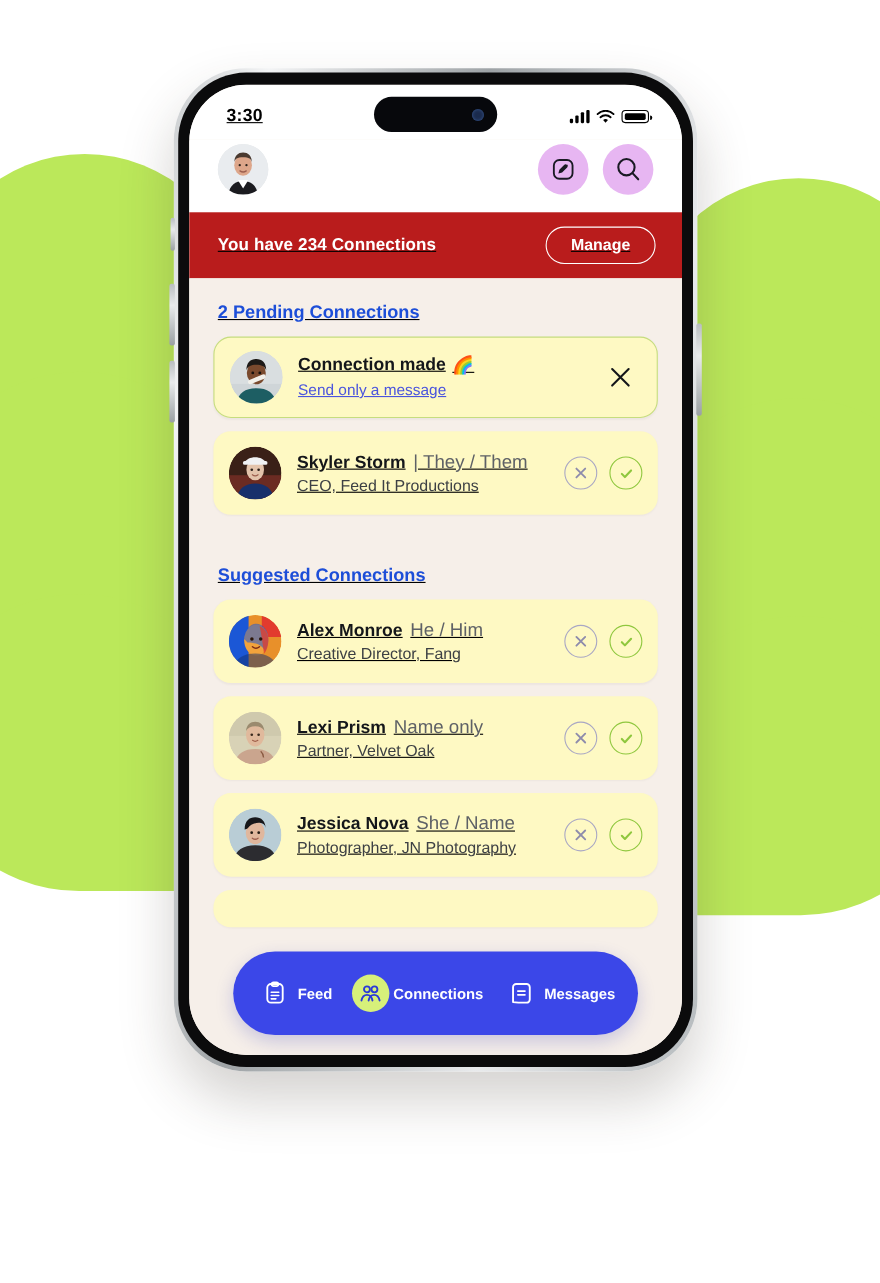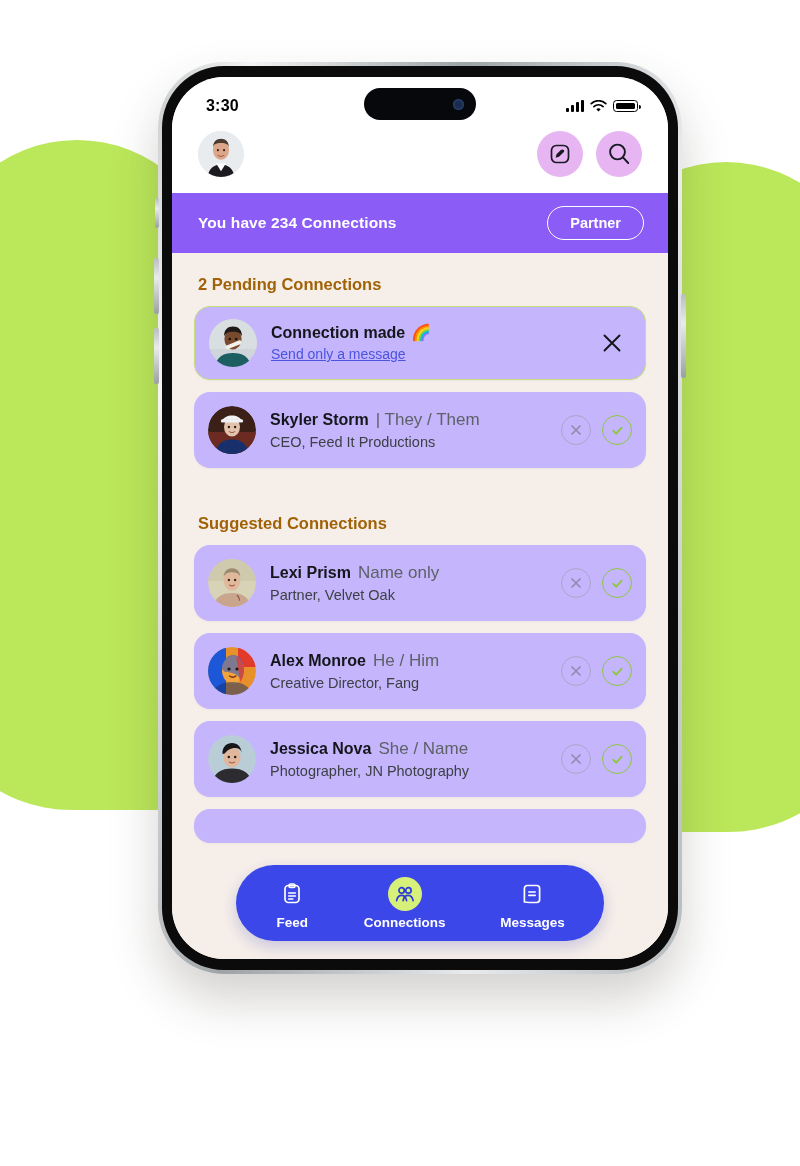--- a/index.html
+++ b/index.html
@@ -26,25 +26,26 @@
   .leaf-l2 { left: -68px; top: 338px;  width: 282px; height: 268px; }
   .leaf-l3 { left: -70px; top: 540px;  width: 284px; height: 270px; }
   
   .leaf-r1 { left: 586px; top: 162px; width: 280px; height: 276px; }
   .leaf-r2 { left: 582px; top: 362px; width: 286px; height: 280px; }
   .leaf-r3 { left: 586px; top: 560px; width: 284px; height: 272px; }
 
   
   .phone {
     position: absolute; left: 158px; top: 62px;
-    width: 524px; height: 912px;
+    width: 476px; height: 912px;
     border-radius: 66px;
     background: linear-gradient(105deg,#c9ccce 0%,#f3f4f5 12%,#9ea3a6 40%,#e8eaec 72%,#b5babd 100%);
     padding: 4px;
     box-shadow: 0 26px 48px rgba(60,50,40,.22);
+    text-decoration: underline;
   }
   .bezel {
     width: 100%; height: 100%;
     border-radius: 62px;
     background: #0b0b0c;
     padding: 11px 10px;
   }
   .screen {
     position: relative;
     width: 100%; height: 100%;
@@ -93,39 +94,39 @@
   .avatar-me { width: 46px; height: 46px; }
   .hdr-actions { display: flex; gap: 13px; }
   .circle-btn {
     width: 46px; height: 46px; border-radius: 50%;
     background: #e7b6f2;
     display: flex; align-items: center; justify-content: center;
   }
 
   
   .banner {
-    background: #8b5cf6; flex: 0 0 auto;
+    background: #b91c1c; flex: 0 0 auto;
     height: 60px; display: flex; align-items: center; justify-content: space-between;
     padding: 0 24px 0 26px;
   }
   .banner-text { color: #fff; font-size: 15.5px; font-weight: 700; letter-spacing: .1px; }
   .manage-btn {
     color: #fff; font-size: 14.5px; font-weight: 700;
     border: 1.8px solid #fff; border-radius: 22px;
     padding: 8px 22px; background: transparent; cursor: pointer;
     font-family: "Liberation Sans", sans-serif;
   }
 
   
   .body { flex: 1 1 auto; background: #f6efe9; padding: 0 22px; overflow: hidden; position: relative; }
-  .sect-title { font-size: 16.5px; font-weight: 700; color: #a16207; padding: 22px 4px 12px 4px; }
+  .sect-title { font-size: 16.5px; font-weight: 700; color: #1d4ed8; padding: 22px 4px 12px 4px; }
   .sect-title.sugg { padding-top: 34px; }
 
   .card {
-    background: #c4b5fd; border-radius: 16px;
+    background: #fef9c3; border-radius: 16px;
     padding: 14px 14px; margin-bottom: 12px;
     display: flex; align-items: center; gap: 14px;
     box-shadow: 0 1px 2px rgba(0,0,0,.04);
   }
   .card.made { border: 1.6px solid #c6dd7e; padding: 12px 14px; }
   .av { width: 48px; height: 48px; border-radius: 50%; overflow: hidden; flex: 0 0 auto; }
   .av svg { display: block; width: 100%; height: 100%; }
   .info { flex: 1 1 auto; min-width: 0; }
   .nameline { display: flex; align-items: baseline; gap: 7px; flex-wrap: nowrap; }
   .pname { font-size: 16px; font-weight: 700; color: #14161a; white-space: nowrap; }
@@ -142,21 +143,21 @@
 
   .card.peek { height: 34px; padding: 0; margin-bottom: 0; border-radius: 16px; }
 
   
   .navwrap { position: absolute; left: 0; right: 0; bottom: 18px; display: flex; justify-content: center; }
   .nav {
     width: 368px; height: 76px; border-radius: 40px; background: #3b47e8;
     display: flex; align-items: center; justify-content: space-around;
     padding: 0 12px; box-shadow: 0 6px 16px rgba(40,50,180,.22);
   }
-  .nav-item { display: flex; flex-direction: column; align-items: center; gap: 4px; cursor: pointer; }
+  .nav-item { display: flex; flex-direction: row; align-items: center; gap: 4px; cursor: pointer; }
   .nav-ico { width: 34px; height: 34px; display: flex; align-items: center; justify-content: center; border-radius: 50%; }
   .nav-ico.on { background: #d7f07a; }
   .nav-lbl { color: #fff; font-size: 13.5px; font-weight: 700; }
 </style>
 </head>
 <body>
 
 <div class="stage">
 
   <div class="leaves">
@@ -224,21 +225,21 @@
               <svg width="26" height="26" viewBox="0 0 26 26">
                 <circle cx="11.5" cy="11" r="7.4" stroke="#1a1a24" stroke-width="1.9" fill="none"></circle>
                 <path d="M17.2 16.6l5 5.4" stroke="#1a1a24" stroke-width="1.9" fill="none" stroke-linecap="round"></path>
               </svg>
             </div>
           </div>
         </div>
 
         <div class="banner">
           <div class="banner-text">You have 234 Connections</div>
-          <button class="manage-btn">Partner</button>
+          <button class="manage-btn">Manage</button>
         </div>
 
         <div class="body">
 
           <div class="sect-title">2 Pending Connections</div>
 
           <div class="card made">
             <div class="av">
               <svg viewBox="0 0 48 48">
                 <circle cx="24" cy="24" r="24" fill="#cfd5d8"></circle>
@@ -294,55 +295,20 @@
               </div>
               <div class="act accept">
                 <svg width="15" height="15" viewBox="0 0 15 15">
                   <path d="M3.3 7.8l2.8 2.9 5.6-6" stroke="#8fc73e" stroke-width="1.9" fill="none" stroke-linecap="round" stroke-linejoin="round"></path>
                 </svg>
               </div>
             </div>
           </div>
 
           <div class="sect-title sugg">Suggested Connections</div>
-
-          <div class="card">
-            <div class="av">
-              <svg viewBox="0 0 48 48">
-                <circle cx="24" cy="24" r="24" fill="#d8d2b6"></circle>
-                <rect x="0" y="0" width="48" height="22" fill="#cfc9ad"></rect>
-                <path d="M5 48c2-10 9-14 19-14s17 4 19 14z" fill="#caa58e"></path>
-                <ellipse cx="24" cy="21" rx="8.4" ry="10.6" fill="#e0b99c"></ellipse>
-                <path d="M15.6 17.6c.6-5.6 4-8.4 8.4-8.4s7.8 2.8 8.4 8.4c-1.4-3-4.4-4.4-8.4-4.4s-7 1.4-8.4 4.4z" fill="#9a8a6e"></path>
-                <circle cx="20.9" cy="21" r="1.2" fill="#3a2a1e"></circle>
-                <circle cx="27.1" cy="21" r="1.2" fill="#3a2a1e"></circle>
-                <path d="M21.6 26c1.5 1.1 3.3 1.1 4.8 0" stroke="#a0604a" stroke-width="1.1" fill="none" stroke-linecap="round"></path>
-                <path d="M29 36c1.6 1.4 2.4 3.4 2.6 5.6" stroke="#8a5a42" stroke-width="1.2" fill="none"></path>
-              </svg>
-            </div>
-            <div class="info">
-              <div class="nameline">
-                <span class="pname">Lexi Prism</span>
-                <span class="pron">Name only</span>
-              </div>
-              <div class="prole">Partner, Velvet Oak</div>
-            </div>
-            <div class="acts">
-              <div class="act decline">
-                <svg width="14" height="14" viewBox="0 0 14 14">
-                  <path d="M3 3l8 8M11 3l-8 8" stroke="#8e8cac" stroke-width="1.7" stroke-linecap="round"></path>
-                </svg>
-              </div>
-              <div class="act accept">
-                <svg width="15" height="15" viewBox="0 0 15 15">
-                  <path d="M3.3 7.8l2.8 2.9 5.6-6" stroke="#8fc73e" stroke-width="1.9" fill="none" stroke-linecap="round" stroke-linejoin="round"></path>
-                </svg>
-              </div>
-            </div>
-          </div>
 
           <div class="card">
             <div class="av">
               <svg viewBox="0 0 48 48">
                 <circle cx="24" cy="24" r="24" fill="#e8902a"></circle>
                 <path d="M0 0h18v48H0z" fill="#1b57d6"></path>
                 <path d="M30 0h18v20H30z" fill="#e23b2e"></path>
                 <ellipse cx="25" cy="23" rx="11" ry="14" fill="#f2a33c"></ellipse>
                 <path d="M14 22c0-8 5-14 11-14s11 6 11 14c0 4-1 8-3 11-3-6-9-8-16-8z" fill="#1b57d6" opacity=".55"></path>
                 <path d="M28 10c5 2 8 7 8 13 0 5-1.6 9.4-4 12.4-1-8-2.4-18-4-25.4z" fill="#e23b2e" opacity=".75"></path>
@@ -369,20 +335,55 @@
                 <svg width="15" height="15" viewBox="0 0 15 15">
                   <path d="M3.3 7.8l2.8 2.9 5.6-6" stroke="#8fc73e" stroke-width="1.9" fill="none" stroke-linecap="round" stroke-linejoin="round"></path>
                 </svg>
               </div>
             </div>
           </div>
 
           <div class="card">
             <div class="av">
               <svg viewBox="0 0 48 48">
+                <circle cx="24" cy="24" r="24" fill="#d8d2b6"></circle>
+                <rect x="0" y="0" width="48" height="22" fill="#cfc9ad"></rect>
+                <path d="M5 48c2-10 9-14 19-14s17 4 19 14z" fill="#caa58e"></path>
+                <ellipse cx="24" cy="21" rx="8.4" ry="10.6" fill="#e0b99c"></ellipse>
+                <path d="M15.6 17.6c.6-5.6 4-8.4 8.4-8.4s7.8 2.8 8.4 8.4c-1.4-3-4.4-4.4-8.4-4.4s-7 1.4-8.4 4.4z" fill="#9a8a6e"></path>
+                <circle cx="20.9" cy="21" r="1.2" fill="#3a2a1e"></circle>
+                <circle cx="27.1" cy="21" r="1.2" fill="#3a2a1e"></circle>
+                <path d="M21.6 26c1.5 1.1 3.3 1.1 4.8 0" stroke="#a0604a" stroke-width="1.1" fill="none" stroke-linecap="round"></path>
+                <path d="M29 36c1.6 1.4 2.4 3.4 2.6 5.6" stroke="#8a5a42" stroke-width="1.2" fill="none"></path>
+              </svg>
+            </div>
+            <div class="info">
+              <div class="nameline">
+                <span class="pname">Lexi Prism</span>
+                <span class="pron">Name only</span>
+              </div>
+              <div class="prole">Partner, Velvet Oak</div>
+            </div>
+            <div class="acts">
+              <div class="act decline">
+                <svg width="14" height="14" viewBox="0 0 14 14">
+                  <path d="M3 3l8 8M11 3l-8 8" stroke="#8e8cac" stroke-width="1.7" stroke-linecap="round"></path>
+                </svg>
+              </div>
+              <div class="act accept">
+                <svg width="15" height="15" viewBox="0 0 15 15">
+                  <path d="M3.3 7.8l2.8 2.9 5.6-6" stroke="#8fc73e" stroke-width="1.9" fill="none" stroke-linecap="round" stroke-linejoin="round"></path>
+                </svg>
+              </div>
+            </div>
+          </div>
+
+          <div class="card">
+            <div class="av">
+              <svg viewBox="0 0 48 48">
                 <circle cx="24" cy="24" r="24" fill="#b9cdd6"></circle>
                 <path d="M4 48c2-10 9-14.5 20-14.5S42 38 44 48z" fill="#2c2c30"></path>
                 <ellipse cx="24" cy="22" rx="8.6" ry="10.4" fill="#e0b79d"></ellipse>
                 <path d="M14.4 19c0-7.6 4.2-11 9.6-11s9.6 3.4 9.6 11c0-3.6-1.6-5-4.6-5.8-3.4-.9-9.6 1.2-11.4 4.4-.9 1.6-3.2 1.4-3.2 1.4z" fill="#17171a"></path>
                 <circle cx="20.8" cy="22" r="1.25" fill="#221a14"></circle>
                 <circle cx="27.2" cy="22" r="1.25" fill="#221a14"></circle>
                 <path d="M21.4 27c1.6 1.2 3.6 1.2 5.2 0" stroke="#9c5f4e" stroke-width="1.15" fill="none" stroke-linecap="round"></path>
               </svg>
             </div>
             <div class="info">

